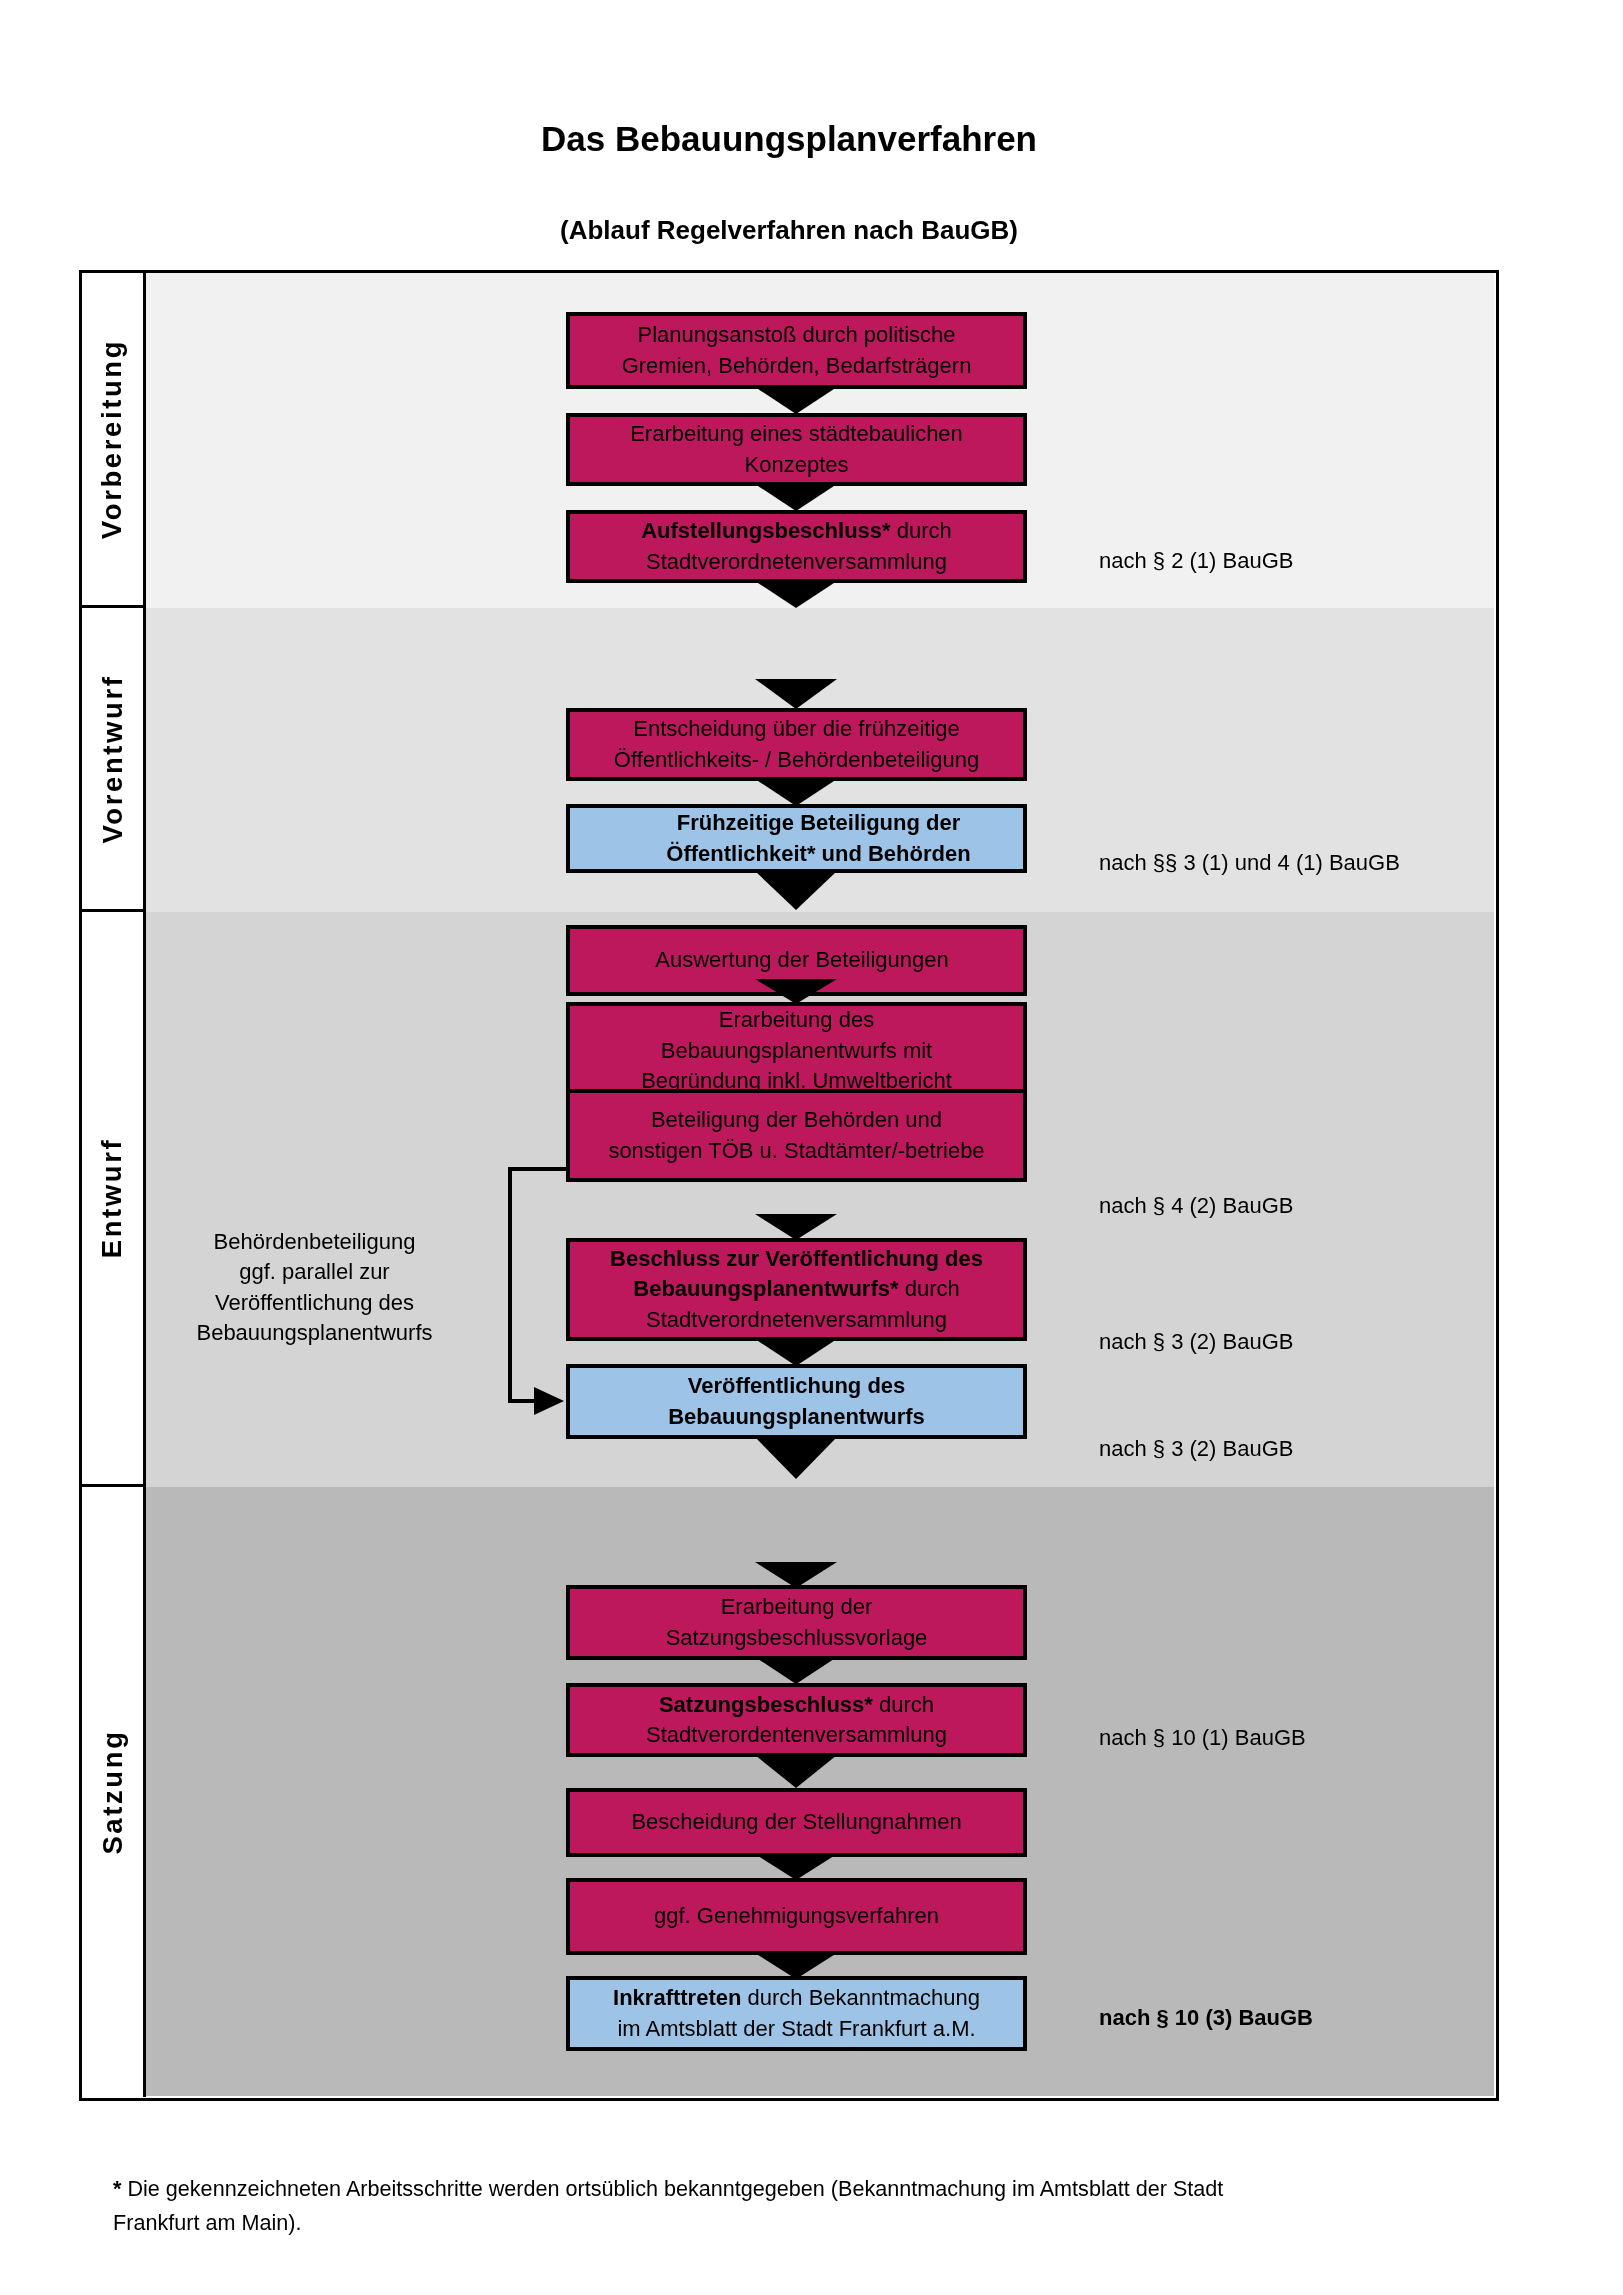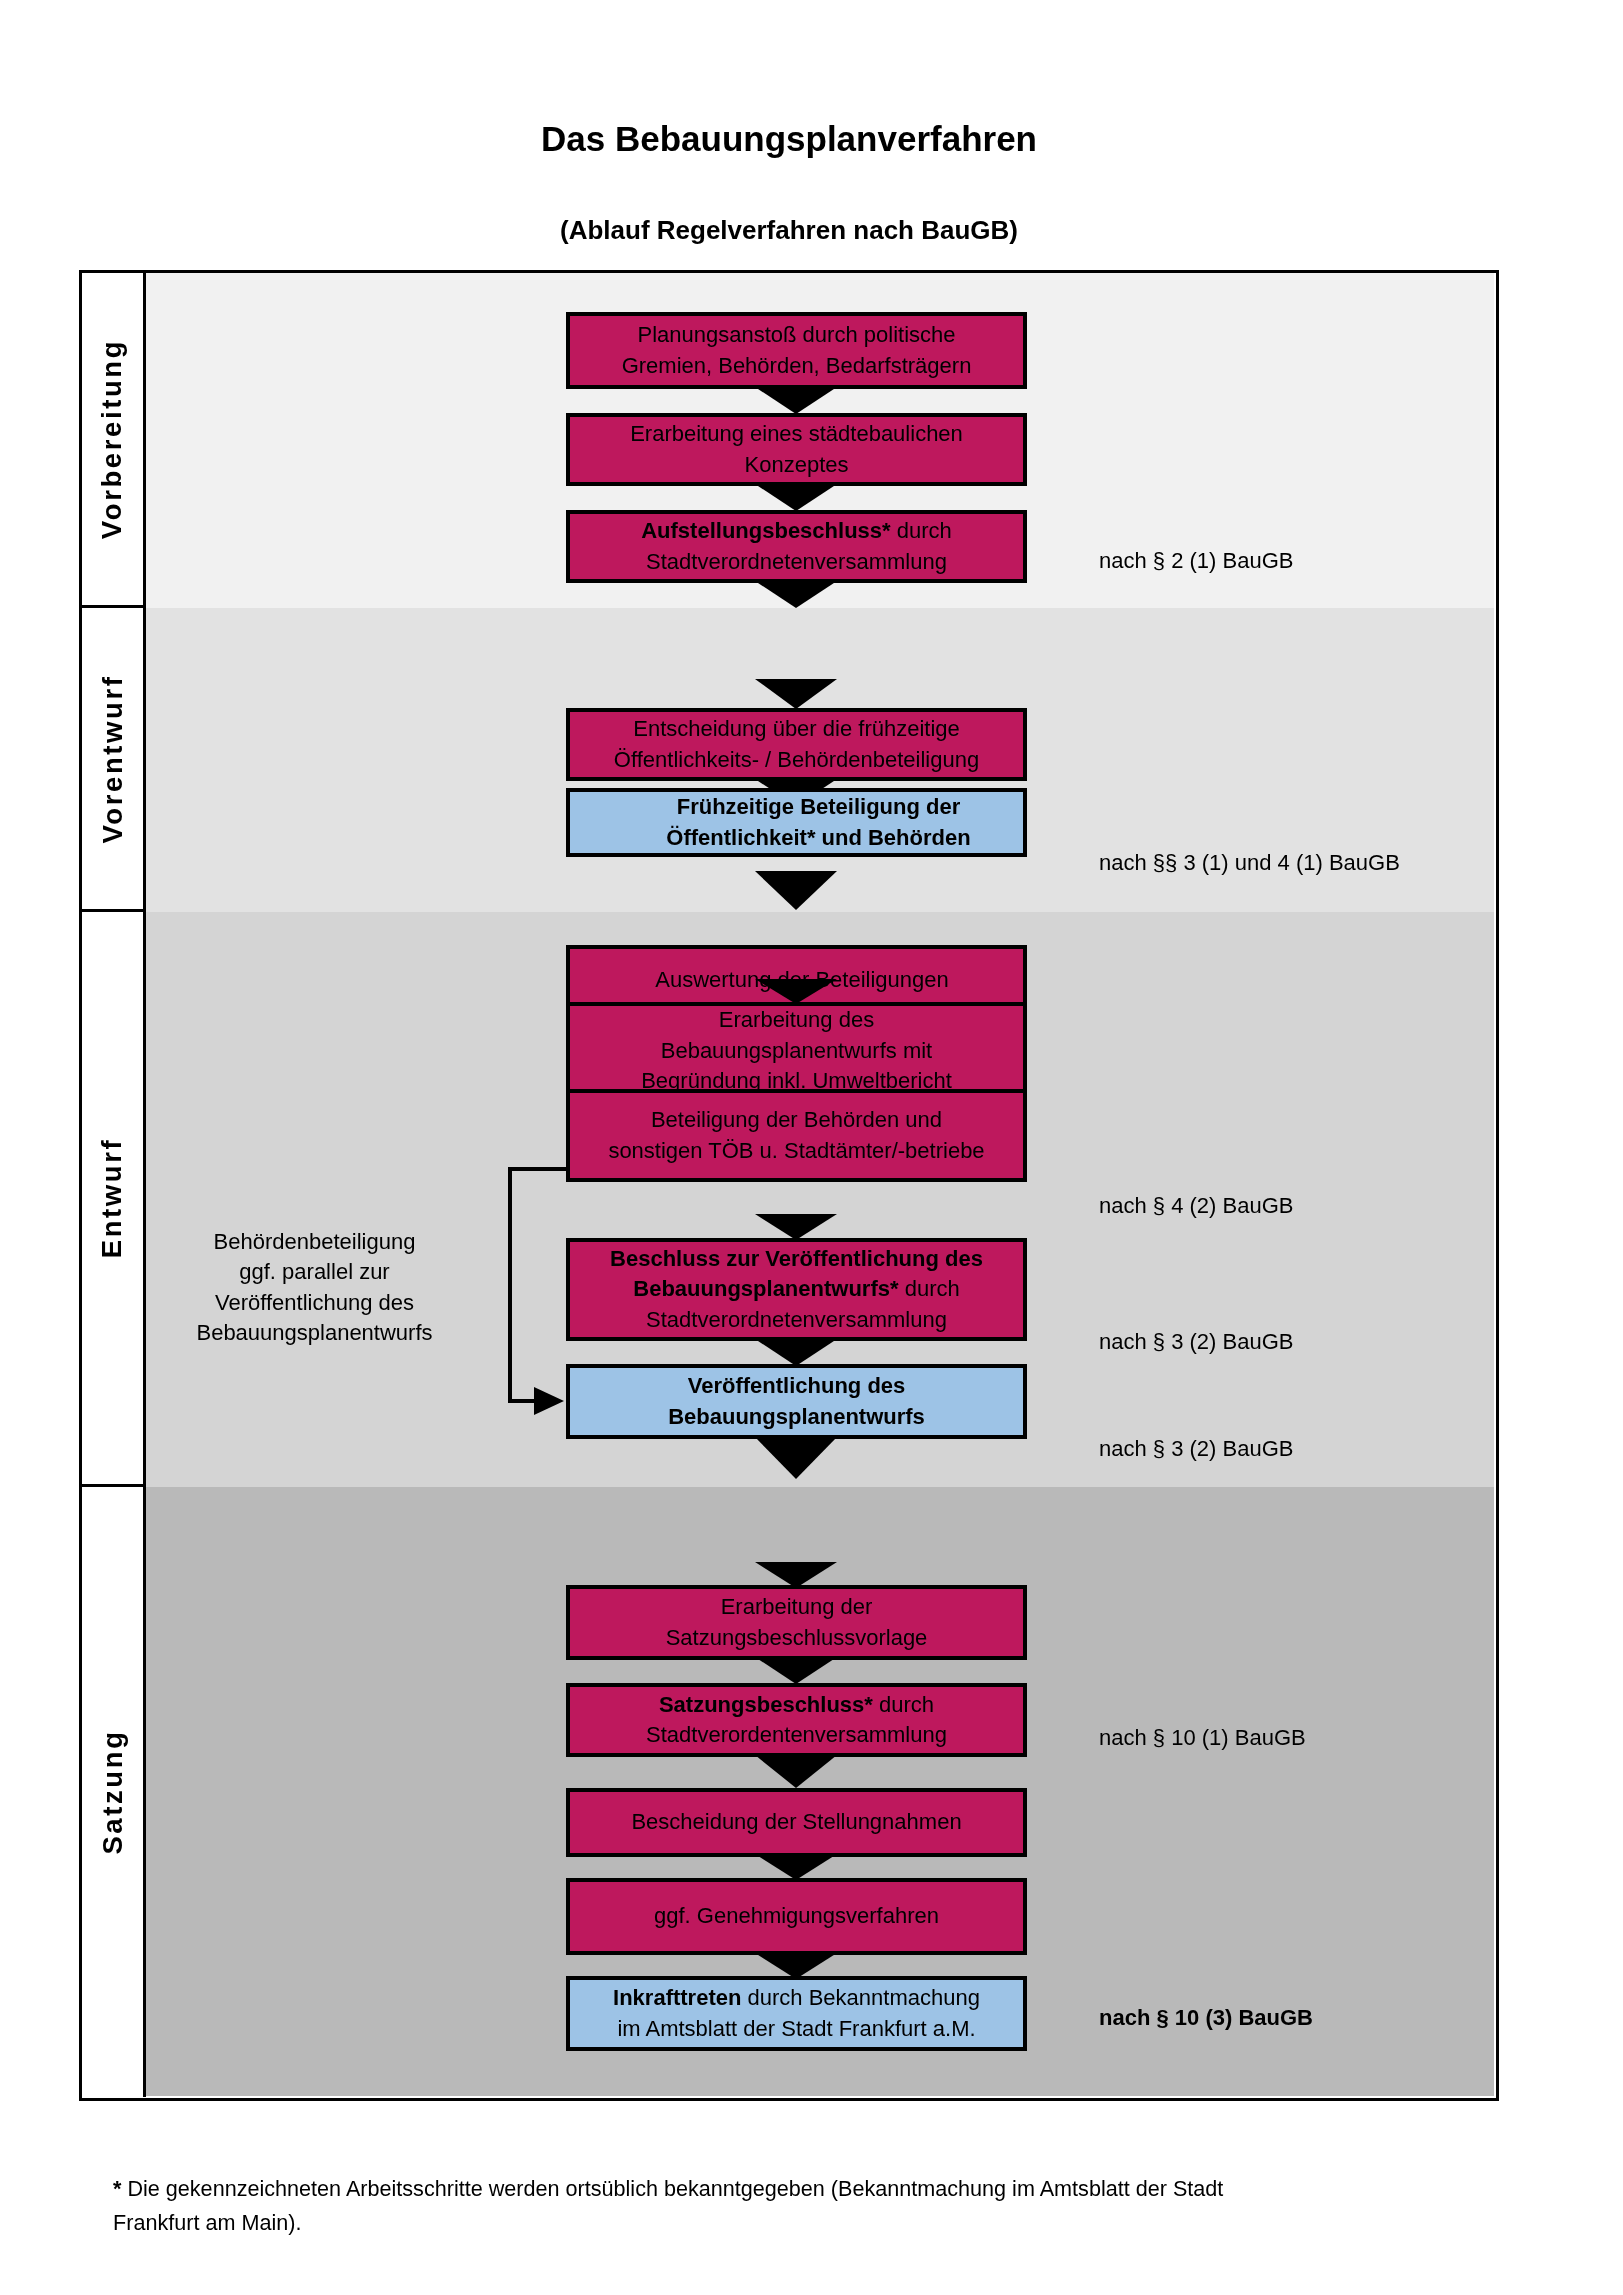--- a/index.html
+++ b/index.html
@@ -113,27 +113,27 @@
     <div class="arr" style="top:308px;border-top-width:27.5px;"></div>
 
     <div class="arr" style="top:406px;border-top-width:30px;"></div>
 
     <div class="fbox" style="top:435px;height:73px;">
       <span class="t"><b></b><span>Entscheidung über die frühzeitige
 Öffentlichkeits- / Behördenbeteiligung</span></span>
     </div>
     <div class="arr" style="top:506px;border-top-width:27.5px;"></div>
 
-    <div class="fbox hl" style="top:515px;height:69px;padding-left:44px;">
+    <div class="fbox hl" style="top:531px;height:69px;padding-left:44px;">
       <span class="t"><b>Frühzeitige Beteiligung der
 Öffentlichkeit* und Behörden</b><span></span></span>
     </div>
     <div class="arr" style="top:598px;border-top-width:39px;"></div>
 
-    <div class="fbox" style="top:672px;height:71px;padding-left:11px;">
+    <div class="fbox" style="top:652px;height:71px;padding-left:11px;">
       <span class="t"><b></b><span>Auswertung der Beteiligungen</span></span>
     </div>
     <div class="arr" style="top:706px;border-top-width:25px;"></div>
 
     <div class="fbox" style="top:729px;height:98px;">
       <span class="t"><b></b><span>Erarbeitung des
 Bebauungsplanentwurfs mit
 Begründung inkl. Umweltbericht</span></span>
     </div>
     <div class="arr" style="top:825px;border-top-width:26px;"></div>

